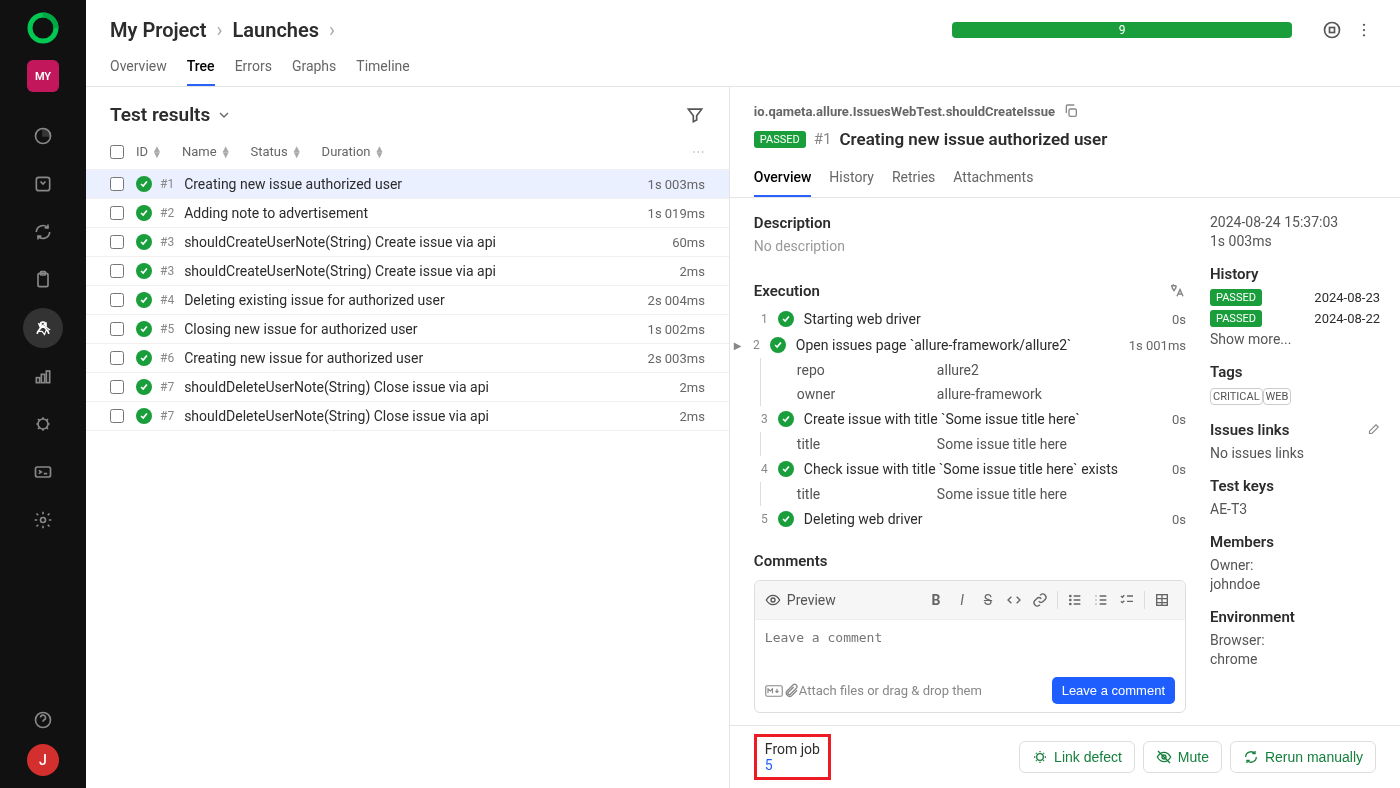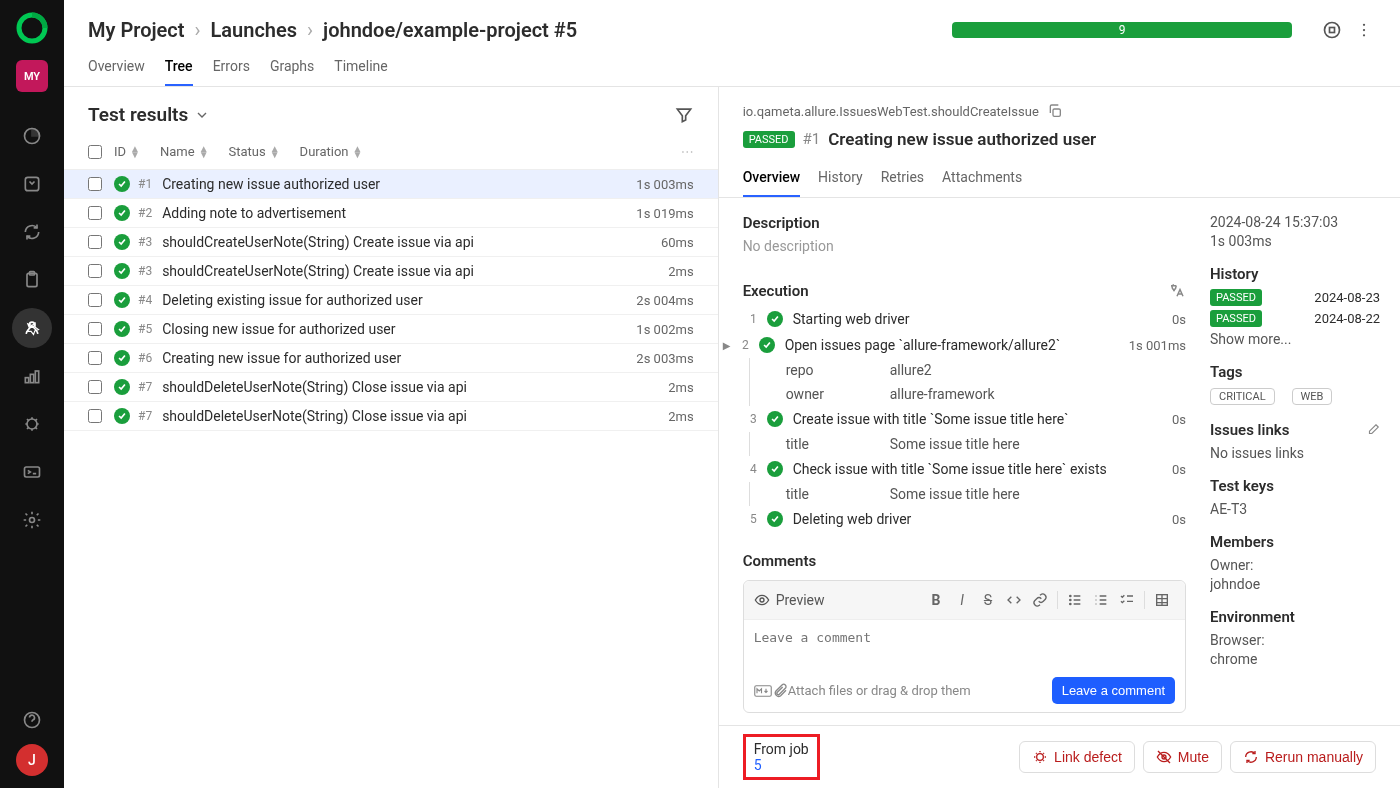--- a/index.html
+++ b/index.html
@@ -1,20 +1,20 @@
 <!DOCTYPE html>
 <html><head>
 <meta charset="utf-8">
 <style>
 * { box-sizing: border-box; margin: 0; padding: 0; }
 body { font-family: -apple-system, BlinkMacSystemFont, "Segoe UI", Roboto, sans-serif; font-size: 14px; color: #2c2c2c; background: #fff; }
 .app { display: flex; height: 788px; width: 1400px; overflow: hidden; }
 
 
-.sidebar { width: 64px; background: #111; display: flex; flex-direction: column; align-items: center; padding: 12px 0; }
+.sidebar { width: 86px; background: #111; display: flex; flex-direction: column; align-items: center; padding: 12px 0; }
 .sidebar-logo { width: 32px; height: 32px; margin-bottom: 16px; }
 .sidebar-project { width: 32px; height: 32px; background: #c2185b; color: #fff; font-size: 11px; font-weight: 600; border-radius: 6px; display: flex; align-items: center; justify-content: center; margin-bottom: 20px; }
 .sidebar-icon { width: 40px; height: 40px; display: flex; align-items: center; justify-content: center; color: #888; border-radius: 50%; margin: 4px 0; cursor: pointer; }
 .sidebar-icon.active { background: #333; color: #fff; }
 .sidebar-spacer { flex: 1; }
 .sidebar-avatar { width: 32px; height: 32px; background: #d32f2f; color: #fff; border-radius: 50%; display: flex; align-items: center; justify-content: center; font-weight: 500; }
 
 
 .main { flex: 1; display: flex; flex-direction: column; overflow: hidden; }
 
@@ -56,21 +56,21 @@
 .status-dot svg { width:10px; height:10px; }
 .row .tid { color: #888; font-size: 12px; margin-right: 10px; }
 .row .name { flex: 1; font-size: 14px; }
 .row .dur { color: #666; font-size: 13px; }
 
 input[type=checkbox] { width:14px; height:14px; }
 
 
 .right-panel { flex: 1; display: flex; flex-direction: column; overflow: hidden; position: relative; }
 .detail-top { padding: 16px 24px 0; }
-.test-path { color: #666; font-size: 13px; display:flex; align-items:center; gap:8px; }
+.test-path { color: #666; font-size: 13px; display:flex; align-items:center; gap:8px;font-weight:bold; }
 .copy-icon { cursor:pointer; color:#888; }
 .test-title-row { display: flex; align-items: center; gap: 8px; margin-top: 10px; }
 .badge { background: #1a9e3c; color: #fff; font-size: 11px; padding: 2px 6px; border-radius: 3px; font-weight: 400; }
 .test-num { color: #888; font-size: 15px; }
 .test-title { font-size: 17px; font-weight: 600; }
 
 .detail-tabs { display: flex; gap: 18px; margin-top: 14px; border-bottom: 1px solid #e4e4e4; padding: 0 24px; }
 .dtab { padding: 6px 0 10px; color: #666; cursor:pointer; }
 .dtab.active { color:#000; border-bottom: 2px solid #2962ff; font-weight:500; }
 
@@ -81,48 +81,48 @@
 .section-title { font-size: 15px; font-weight: 600; margin-bottom: 6px; display:flex; align-items:center; justify-content:space-between; }
 .no-desc { color: #999; font-size: 14px; margin-bottom: 28px; }
 
 .step { display: flex; align-items: center; padding: 5px 0; font-size: 14px; }
 .step .num { color:#888; font-size:12px; width: 14px; text-align:right; margin-right: 10px; }
 .step .exp { width:12px; margin-left:-20px; color:#888; font-size:10px; }
 .step .dot { margin-right: 10px; }
 .step .label { flex:1; }
 .step .sdur { color:#666; font-size:13px; }
 .step-param { display:flex; padding: 4px 0 4px 36px; border-left: 1px solid #ddd; margin-left: 6px; font-size:14px; }
-.step-param .pname { width: 104px; color:#555; }
+.step-param .pname { width: 140px; color:#555; }
 .step-param .pval { color:#555; }
 .translate-icon { color:#888; cursor:pointer; }
 
 .detail-side .meta { margin-bottom: 16px; }
 .detail-side .meta-title { font-size: 15px; font-weight:600; margin-bottom:6px; display:flex; justify-content:space-between; align-items:center; }
 .detail-side .meta-row { font-size: 14px; color:#555; margin-bottom:3px; }
 .hist-row { display:flex; align-items:center; gap:6px; margin-bottom:4px; font-size:13px; }
-.tag-chip { display:inline-block; border:1px solid #ccc; border-radius:4px; padding:1px 8px; font-size:11px; margin-right:17px; color:#555; }
+.tag-chip { display:inline-block; border:1px solid #ccc; border-radius:4px; padding:1px 2px; font-size:11px; margin-right:0; color:#555; }
 .edit-icon { color:#888; cursor:pointer; }
 
 .comments-box { border:1px solid #ddd; border-radius:6px; margin-top:10px; }
 .comments-toolbar { display:flex; align-items:center; padding:6px 10px; border-bottom:1px solid #eee; background:#f6f6f6; border-radius:6px 6px 0 0; }
 .comments-toolbar .preview { display:flex; align-items:flex-end; gap:6px; color:#555; cursor:pointer; }
 .comments-toolbar .tb-spacer { flex:1; }
 .comments-toolbar .tb-icon { width:26px; height:26px; display:flex; align-items:center; justify-content:center; color:#666; cursor:pointer; }
 .tb-sep { width:1px; height:18px; background:#ddd; margin: 0 4px; }
 .comment-textarea { width:100%; border:none; outline:none; resize:none; padding:10px; font-family: ui-monospace, monospace; font-size:13px; height:50px; }
 .attach-row { display:flex; align-items:center; padding:4px 10px 8px; color:#888; font-size:13px; gap:0; }
 .attach-row .attach-icon { color:#888; }
 .leave-btn { margin-left:auto; background:#1e5eff; color:#fff; border:none; padding:6px 10px; border-radius:5px; font-size:13px; cursor:pointer; }
 
 
 .footer { position:absolute; bottom:0; left:0; right:0; border-top:1px solid #e4e4e4; background:#fff; padding:8px 24px; display:flex; align-items:center; }
 .from-job { border:3px solid #ed1c24; padding:4px 8px; font-size:14px; }
 .from-job .jobnum { color:#1e5eff; cursor:pointer; }
 .footer-spacer { flex:1; }
-.footer-btn { display:flex; align-items:center; gap:6px; border:1px solid #ddd; background:#fff; padding:7px 12px; border-radius:6px; margin-left:8px; cursor:pointer; font-size:14px; color:#b91c1c; }
+.footer-btn { display:flex; align-items:center; gap:6px; border:1px solid #ddd; background:#fff; padding:7px 12px; border-radius:6px; margin-left:8px; cursor:pointer; font-size:14px; color:#15803d; }
 
 svg { display:block; }
 </style>
 </head>
 <body>
 
 <div class="app">
 
   <div class="sidebar">
     <div class="sidebar-logo">
@@ -198,21 +198,20 @@
     <div class="sidebar-avatar">J</div>
   </div>
 
   <div class="main">
     <div class="header">
       <div class="breadcrumb">
         <span>My Project</span>
         <span class="sep">›</span>
         <span>Launches</span>
         <span class="sep">›</span>
-        <span>johndoe/example-project #5</span>
       </div>
       <div class="header-spacer"></div>
       <div class="progress-bar">9</div>
       <div class="header-icon">
           <svg width="20" height="20" viewBox="0 0 24 24" fill="none" stroke="currentColor" stroke-width="2">
             <circle cx="12" cy="12" r="9"></circle>
             <rect x="9" y="9" width="6" height="6"></rect>
           </svg>
         </div>
       <div class="header-icon">

